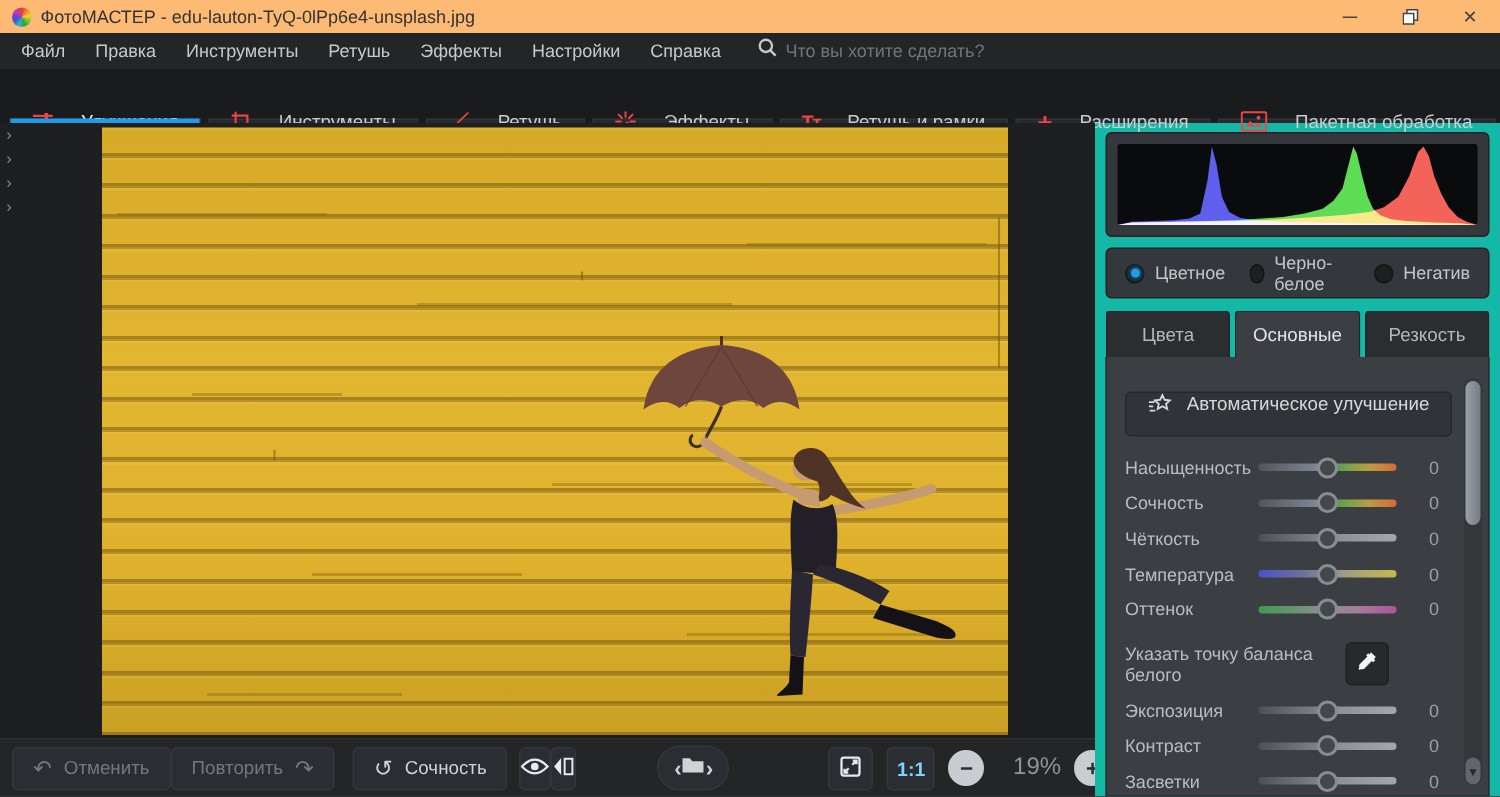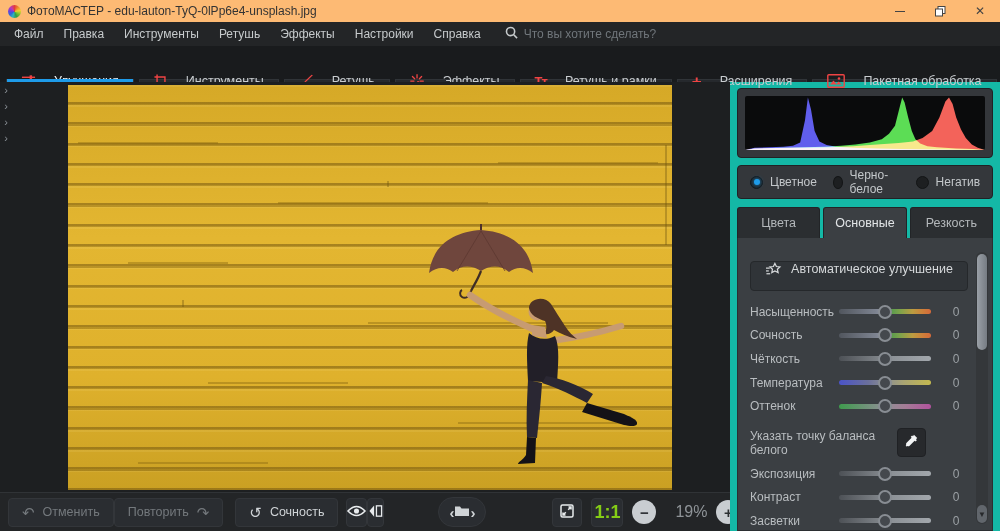--- a/index.html
+++ b/index.html
@@ -104,21 +104,21 @@
   .bbtn.disabled { color:#74797d; }
   .bbtn .aicon { font-size:15px; line-height:1; }
   .sq { width:33px; padding:0; justify-content:center; }
   .nav-pill { margin-left:54px; width:82px; height:30px; border-radius:15px; background:#2a2d31; border:1px solid #33363a;
               display:flex; align-items:center; justify-content:space-between; padding:0 10px; color:#cfd3d6; }
   .nav-pill .nchev { font-size:15px; font-weight:bold; color:#cfd3d6; }
   .zoom-group { margin-left:66px; display:flex; align-items:center; gap:9px; }
   .circle-btn { width:24px; height:24px; border-radius:50%; background:#c9cdd1; color:#2b2e31; font-size:15px; font-weight:bold;
                 display:flex; align-items:center; justify-content:center; border:none; line-height:1; }
   .zoom-label { width:42px; text-align:right; color:#8f9498; font-size:16px; }
-  .one2one { font-weight:bold; color:#84cc16; font-size:18px;text-align:center; }
+  .one2one { font-weight:bold; color:#7dd3fc; font-size:13px;text-align:center; }
   .gap12 { margin-left:12px; } .gap8 { margin-left:8px; }
 </style>
 </head>
 <body>
 
 <div class="app">
 
   <div class="titlebar">
     <span class="app-logo"></span>
     <span class="title-text">ФотоМАСТЕР - edu-lauton-TyQ-0lPp6e4-unsplash.jpg</span>

